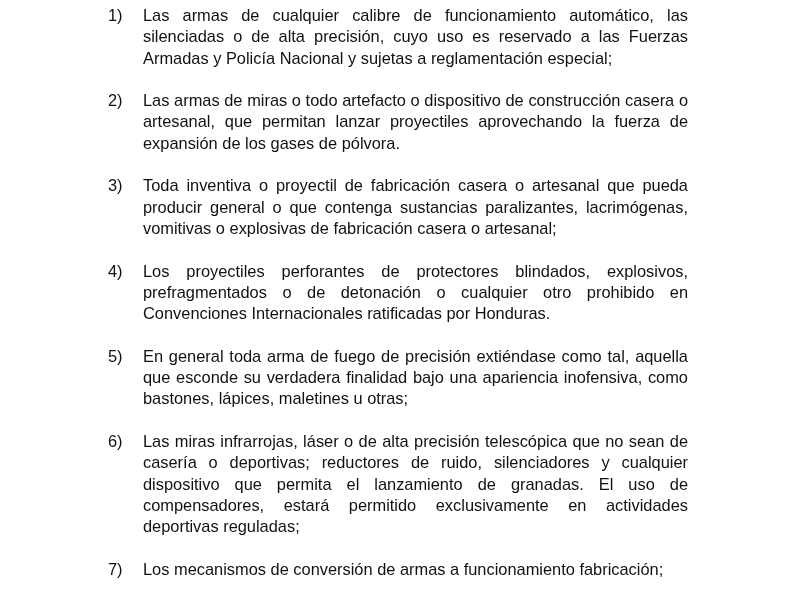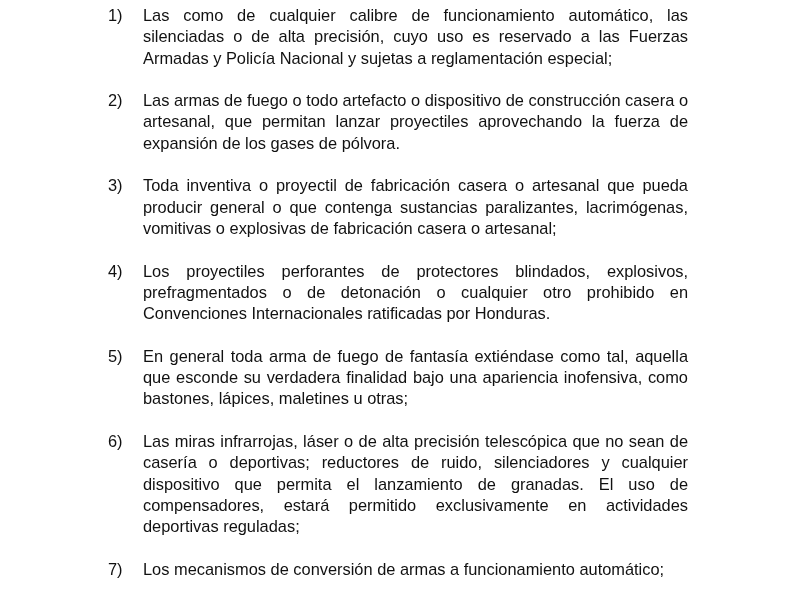--- a/index.html
+++ b/index.html
@@ -45,47 +45,47 @@
     }
   </style>
 </head>
 <body>
 
 <div class="page">
   <div class="list">
 
     <div class="item">
       <span class="num">1)</span>
-      <span class="text">Las como de cualquier calibre de funcionamiento automático, las silenciadas o de alta precisión, cuyo uso es reservado a las Fuerzas Armadas y Policía Nacional y sujetas a reglamentación especial;</span>
+      <span class="text">Las armas de cualquier calibre de funcionamiento automático, las silenciadas o de alta precisión, cuyo uso es reservado a las Fuerzas Armadas y Policía Nacional y sujetas a reglamentación especial;</span>
     </div>
 
     <div class="item">
       <span class="num">2)</span>
-      <span class="text">Las armas de fuego o todo artefacto o dispositivo de construcción casera o artesanal, que permitan lanzar proyectiles aprovechando la fuerza de expansión de los gases de pólvora.</span>
+      <span class="text">Las armas de miras o todo artefacto o dispositivo de construcción casera o artesanal, que permitan lanzar proyectiles aprovechando la fuerza de expansión de los gases de pólvora.</span>
     </div>
 
     <div class="item">
       <span class="num">3)</span>
       <span class="text">Toda inventiva o proyectil de fabricación casera o artesanal que pueda producir general o que contenga sustancias paralizantes, lacrimógenas, vomitivas o explosivas de fabricación casera o artesanal;</span>
     </div>
 
     <div class="item">
       <span class="num">4)</span>
       <span class="text">Los proyectiles perforantes de protectores blindados, explosivos, prefragmentados o de detonación o cualquier otro prohibido en Convenciones Internacionales ratificadas por Honduras.</span>
     </div>
 
     <div class="item">
       <span class="num">5)</span>
-      <span class="text">En general toda arma de fuego de fantasía extiéndase como tal, aquella que esconde su verdadera finalidad bajo una apariencia inofensiva, como bastones, lápices, maletines u otras;</span>
+      <span class="text">En general toda arma de fuego de precisión extiéndase como tal, aquella que esconde su verdadera finalidad bajo una apariencia inofensiva, como bastones, lápices, maletines u otras;</span>
     </div>
 
     <div class="item">
       <span class="num">6)</span>
       <span class="text">Las miras infrarrojas, láser o de alta precisión telescópica que no sean de casería o deportivas; reductores de ruido, silenciadores y cualquier dispositivo que permita el lanzamiento de granadas. El uso de compensadores, estará permitido exclusivamente en actividades deportivas reguladas;</span>
     </div>
 
     <div class="item">
       <span class="num">7)</span>
-      <span class="text">Los mecanismos de conversión de armas a funcionamiento automático;</span>
+      <span class="text">Los mecanismos de conversión de armas a funcionamiento fabricación;</span>
     </div>
 
   </div>
 </div>
 
 </body></html>

